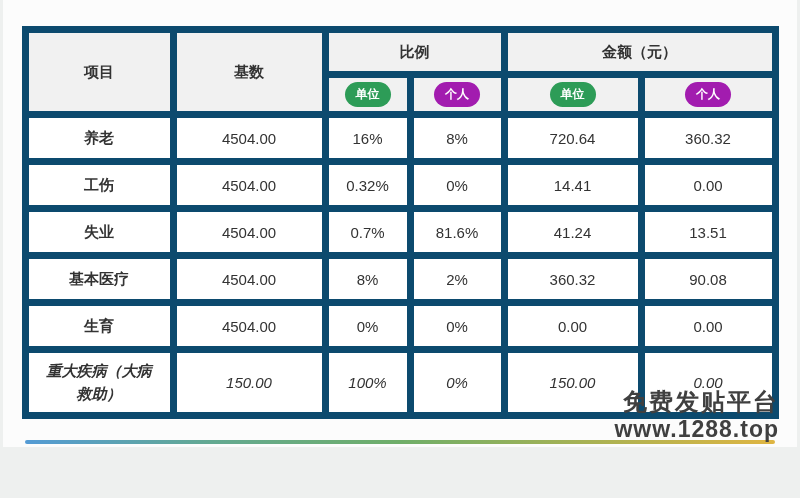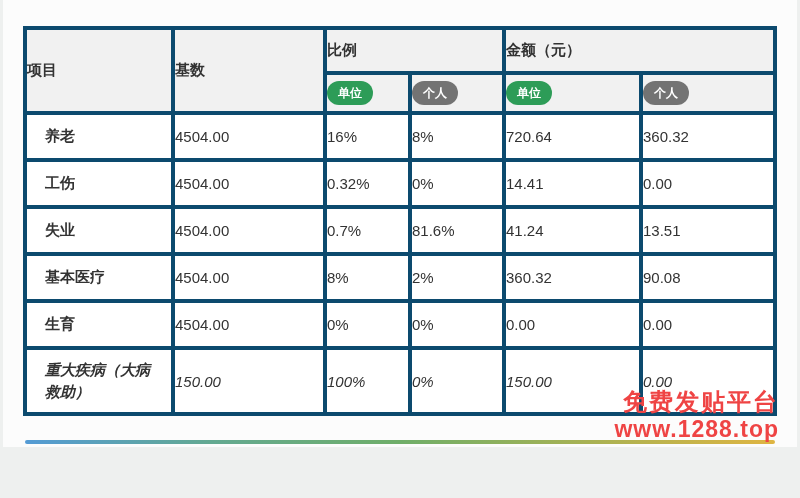--- a/index.html
+++ b/index.html
@@ -39,22 +39,22 @@
 
   
   table.result {
     width: 750px;
     margin: 26px auto 0 auto;
     border-collapse: collapse;
     table-layout: fixed;
     background: #ffffff;
   }
   table.result th, table.result td {
-    border: 4px solid #0c4a6e;
-    text-align: left;
+    border: 7px solid #0c4a6e;
+    text-align: center;
     vertical-align: middle;
     font-size: 15px;
     color: #333333;
   }
   thead tr.group-row { height: 45px; }
   thead tr.badge-row { height: 40px; text-decoration: underline; }
   thead th { background: #f1f1f1; font-weight: bold; color: #333; }
   tbody tr { height: 47px; background: #ffffff; }
   tbody tr:last-child { height: 66px; font-style: italic; }
   td.cell-item { font-weight: bold; padding: 0 18px; line-height: 1.5; }
@@ -66,29 +66,29 @@
     display: inline-block;
     min-width: 44px;
     padding: 4px 11px;
     border-radius: 14px;
     font-size: 12px;
     font-weight: bold;
     color: #ffffff;
     line-height: 1.4;
   }
   .badge-green { background: #2d9c57; }
-  .badge-blue  { background: #737373; }
+  .badge-blue  { background: #a21caf; }
 
   
   .watermark {
     position: absolute;
     right: 18px;
     bottom: 5px;
     text-align: right;
-    color: #ef4444;
+    color: #404040;
     font-weight: bold;
     z-index: 5;
     line-height: 1.15;
     pointer-events: none;
   }
   .watermark .wm-line1 { font-size: 24px; letter-spacing: 2px; }
   .watermark .wm-line2 { font-size: 23px; letter-spacing: 1px; text-align: right; }
 
   
   .gradient-bar {

